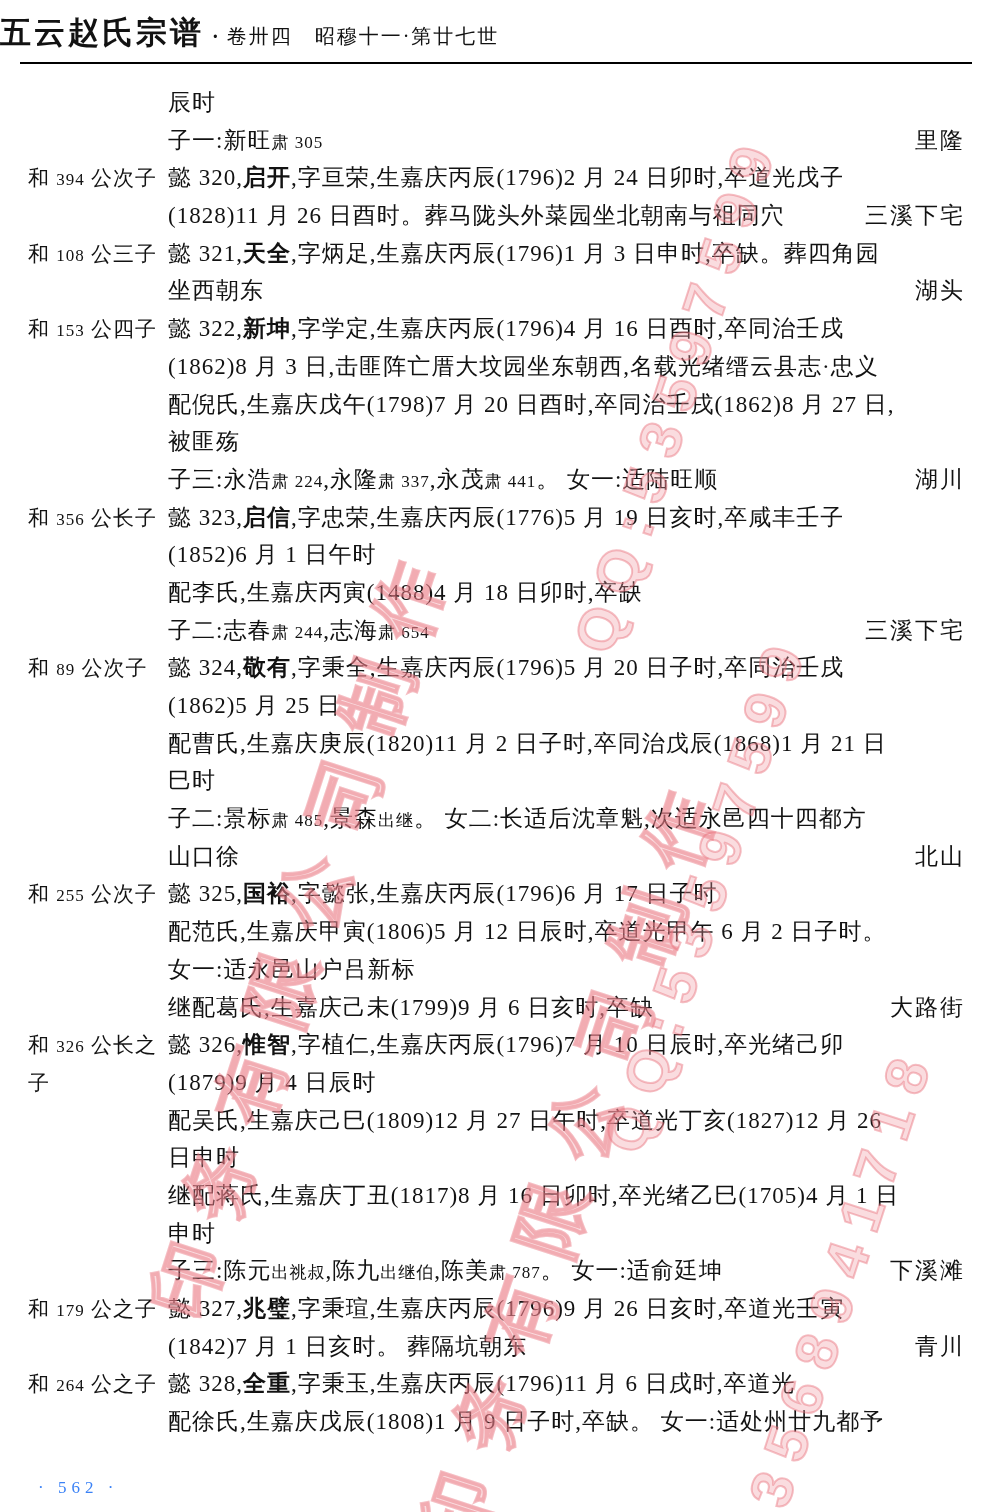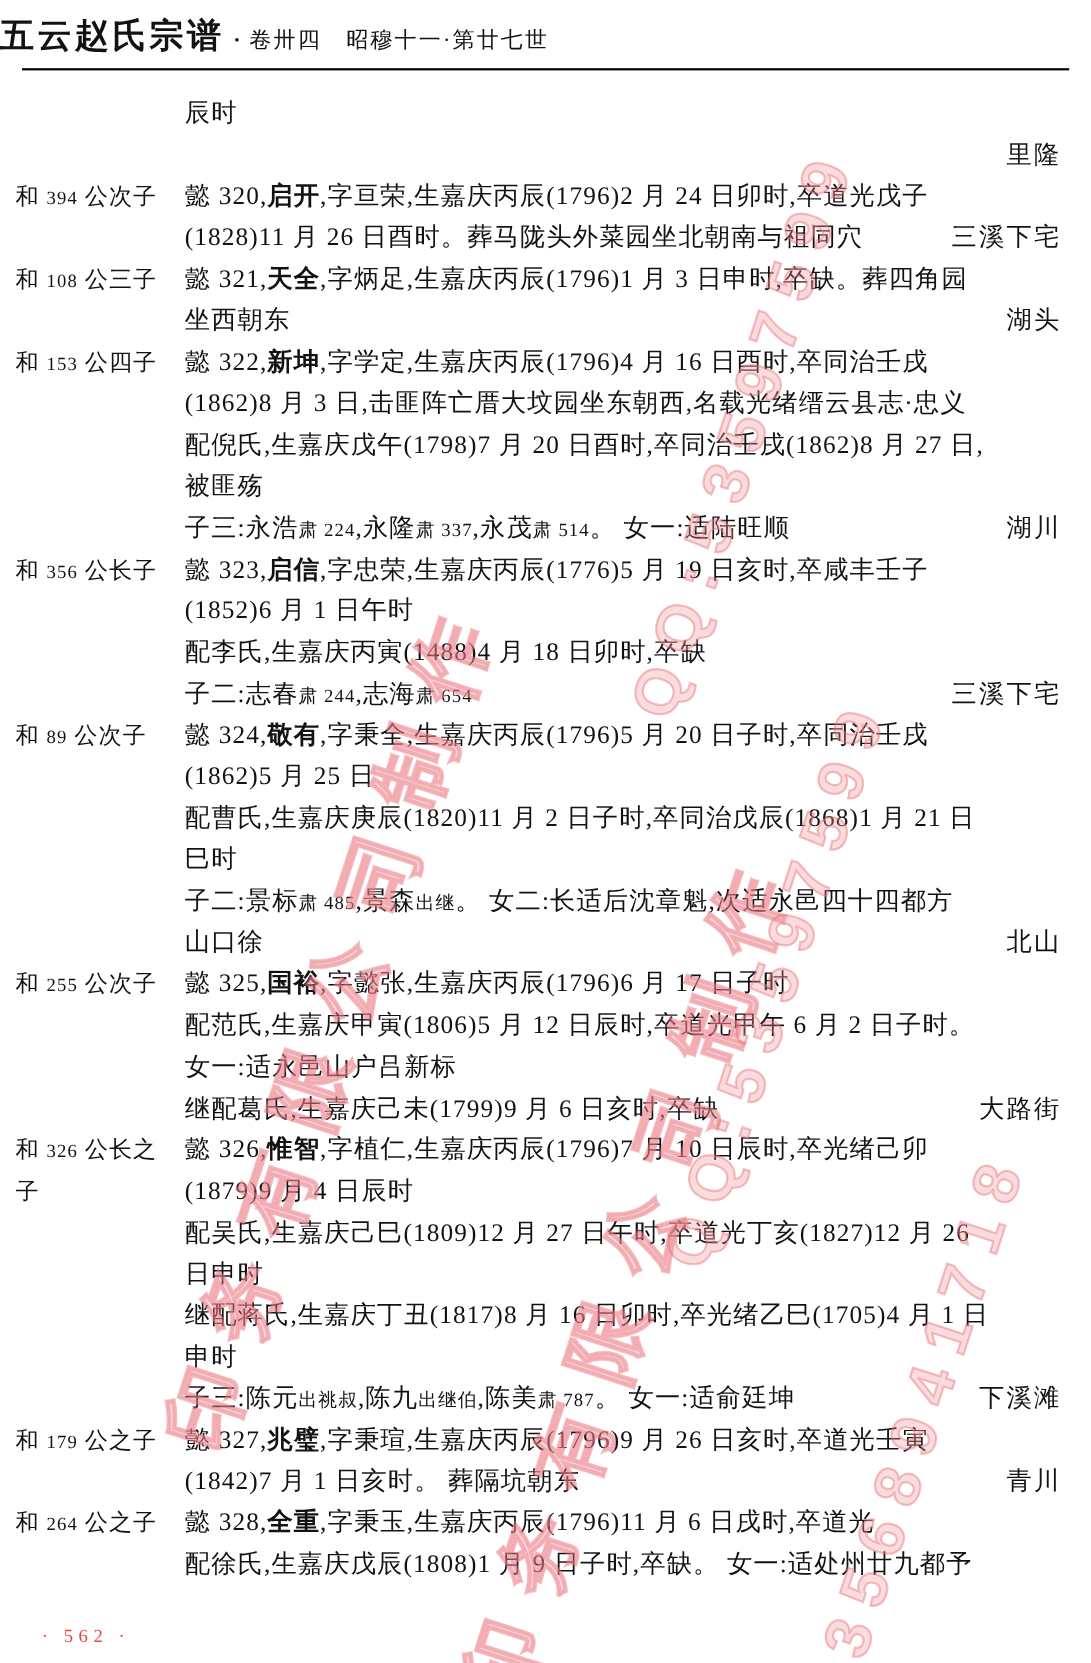--- a/index.html
+++ b/index.html
@@ -25,31 +25,31 @@
     border-top:2px solid #000;height:0;
   }
   
   #rows{position:absolute;top:84px;left:0;right:27px;}
   .row{
     display:flex;align-items:baseline;
     height:37.7px;line-height:37.7px;
     font-size:23px;letter-spacing:1px;white-space:nowrap;
   }
   .margin{
-    flex:none;width:168px;padding-left:14px;box-sizing:border-box;
+    flex:none;width:168px;padding-left:28px;box-sizing:border-box;
     font-size:21px;letter-spacing:1px;
   }
   .line-text{flex:0 1 auto;text-align:center;}
   .place{margin-left:auto;font-weight:normal;letter-spacing:2px;}
   .sm{font-size:17px;}
   .b{font-weight:bold;}
   
   .ftr{
     position:absolute;left:38px;bottom:14px;
-    font-size:17px;letter-spacing:5px;color:#ef4444;
+    font-size:17px;letter-spacing:5px;color:#3b82f6;
   }
   
   .wm{
     position:absolute;
     pointer-events:none;
     white-space:nowrap;
     font-family:"Liberation Sans","DejaVu Sans",sans-serif;
     font-weight:bold;
     color:rgba(240,148,158,0.33);
     -webkit-text-stroke:2px rgba(233,112,124,0.45);
@@ -75,20 +75,21 @@
   </div>
   <div class="rule"></div>
 
   <div id="rows">
       <div class="row">
         <span class="margin"></span>
         <span class="line-text"><span>辰时</span></span>
       </div>
       <div class="row">
         <span class="margin"></span>
+        <span class="line-text"><span>子一:新旺</span><span class="sm">肃 305</span></span>
         <span class="place">里隆</span>
       </div>
       <div class="row">
         <span class="margin"><span>和 </span><span class="sm">394</span><span> 公次子</span></span>
         <span class="line-text"><span>懿 320,</span><span class="b">启开</span><span>,字亘荣,生嘉庆丙辰(1796)2 月 24 日卯时,卒道光戊子</span></span>
       </div>
       <div class="row">
         <span class="margin"></span>
         <span class="line-text"><span>(1828)11 月 26 日酉时。葬马陇头外菜园坐北朝南与祖同穴</span></span>
         <span class="place">三溪下宅</span>
@@ -113,21 +114,21 @@
       <div class="row">
         <span class="margin"></span>
         <span class="line-text"><span>配倪氏,生嘉庆戊午(1798)7 月 20 日酉时,卒同治壬戌(1862)8 月 27 日,</span></span>
       </div>
       <div class="row">
         <span class="margin"></span>
         <span class="line-text"><span>被匪殇</span></span>
       </div>
       <div class="row">
         <span class="margin"></span>
-        <span class="line-text"><span>子三:永浩</span><span class="sm">肃 224</span><span>,永隆</span><span class="sm">肃 337</span><span>,永茂</span><span class="sm">肃 514</span><span>。 女一:适陆旺顺</span></span>
+        <span class="line-text"><span>子三:永浩</span><span class="sm">肃 224</span><span>,永隆</span><span class="sm">肃 337</span><span>,永茂</span><span class="sm">肃 441</span><span>。 女一:适陆旺顺</span></span>
         <span class="place">湖川</span>
       </div>
       <div class="row">
         <span class="margin"><span>和 </span><span class="sm">356</span><span> 公长子</span></span>
         <span class="line-text"><span>懿 323,</span><span class="b">启信</span><span>,字忠荣,生嘉庆丙辰(1776)5 月 19 日亥时,卒咸丰壬子</span></span>
       </div>
       <div class="row">
         <span class="margin"></span>
         <span class="line-text"><span>(1852)6 月 1 日午时</span></span>
       </div>

